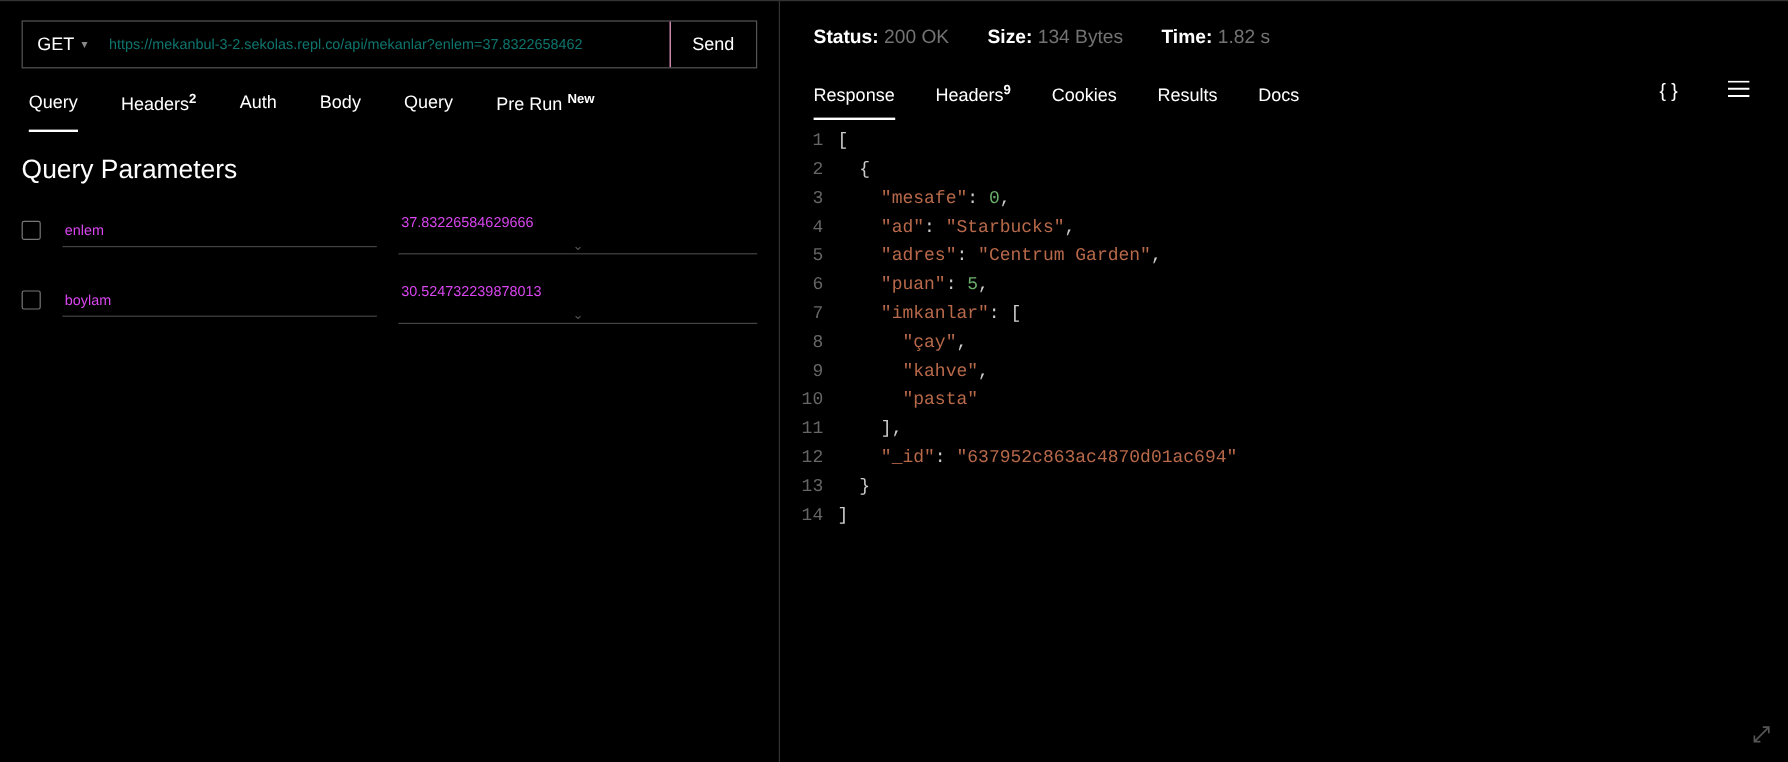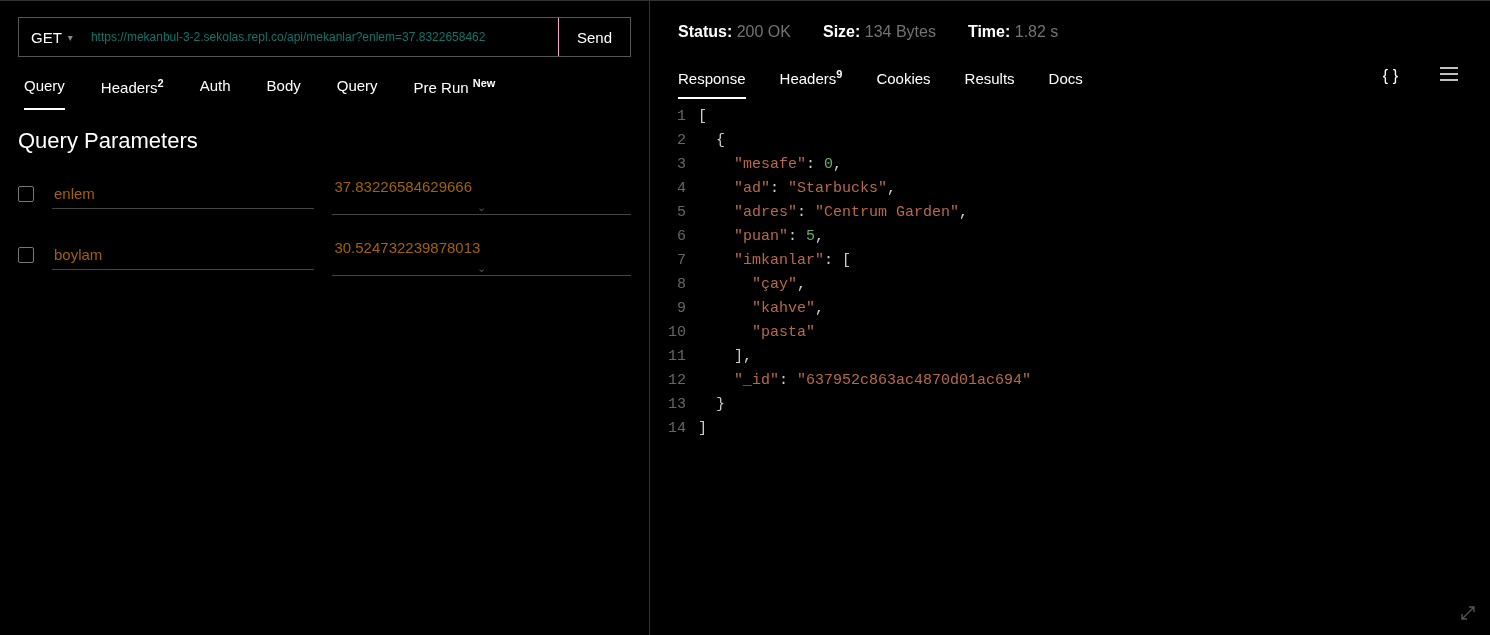--- a/index.html
+++ b/index.html
@@ -125,22 +125,22 @@
 }
 .pval-wrap {
   width: 330px;
   display: flex;
   align-items: center;
   flex-direction: column;
 }
 .pkey input, .pval-wrap input {
   background: transparent;
   border: none;
-  color: #a16207;
-  font-size: 15px;
+  color: #d946ef;
+  font-size: 12px;
   padding: 6px 2px;
   width: 100%;
   outline: none;
 }
 .pkey input::placeholder, .pval-wrap input::placeholder {
   color: #999;
 }
 .pval-chev {
   color: #555;
   font-size: 11px;

